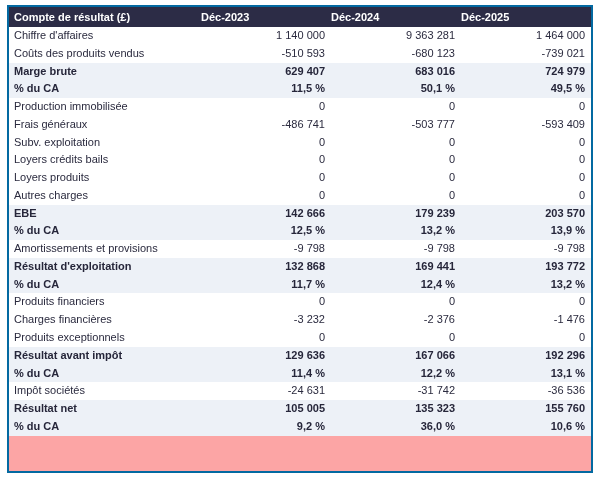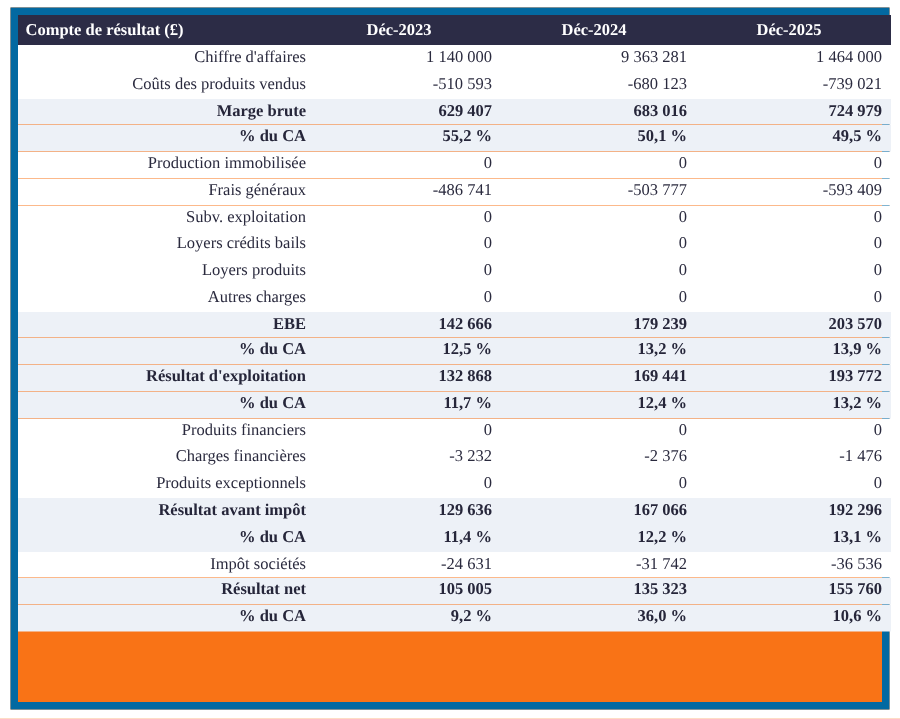--- a/index.html
+++ b/index.html
@@ -9,52 +9,51 @@
     background: #ffffff;
     font-family: "Liberation Sans", "DejaVu Sans", sans-serif;
     overflow: hidden;
   }
   .table-frame {
     position: absolute;
     left: 7px;
     top: 5px;
     width: 586px;
     height: 468px;
-    border: 5px solid #0369a1;
-    background: #f97316;
-    font-family: Liberation Serif, serif;
+    border: 2px solid #0369a1;
+    background: #fca5a5;
   }
   table {
     width: 100%;
     border-collapse: collapse;
     table-layout: fixed;
     font-size: 11px;
     color: #2a2a3e;
   }
   col.label-col  { width: 192px; }
   col.value-col  { width: 130px; }
   thead th {
     background: #2c2c46;
     color: #ffffff;
     font-weight: 700;
     height: 20px;
     line-height: 20px;
     white-space: nowrap;
     overflow: hidden;
   }
   thead th.label-cell { text-align: left;  padding-left: 5px; }
-  thead th.value-cell { text-align: center; padding-right: 6px; }
+  thead th.value-cell { text-align: left; padding-right: 6px; }
   tbody td {
     height: 17.76px;
     line-height: 17.76px;
     white-space: nowrap;
     overflow: hidden;
     background: #ffffff;
   }
-  tbody td.label-cell { text-align: right;  padding-left: 5px; margin-top: 24px; }
+  tbody td.label-cell { text-align: left;  padding-left: 5px; margin-top: 24px; }
   tbody td.value-cell { text-align: right; padding-right: 6px; }
   tbody tr.emphasis td {
     background: #edf1f7;
     font-weight: 700;
     color: #26263a;
   }
 </style>
 </head>
 <body>
 
@@ -88,21 +87,21 @@
           <td class="value-cell">-739 021</td>
         </tr>
         <tr class="emphasis">
           <td class="label-cell">Marge brute</td>
           <td class="value-cell">629 407</td>
           <td class="value-cell">683 016</td>
           <td class="value-cell">724 979</td>
         </tr>
         <tr class="emphasis">
           <td class="label-cell">% du CA</td>
-          <td class="value-cell">55,2 %</td>
+          <td class="value-cell">11,5 %</td>
           <td class="value-cell">50,1 %</td>
           <td class="value-cell">49,5 %</td>
         </tr>
         <tr>
           <td class="label-cell">Production immobilisée</td>
           <td class="value-cell">0</td>
           <td class="value-cell">0</td>
           <td class="value-cell">0</td>
         </tr>
         <tr>
@@ -139,20 +138,26 @@
           <td class="label-cell">EBE</td>
           <td class="value-cell">142 666</td>
           <td class="value-cell">179 239</td>
           <td class="value-cell">203 570</td>
         </tr>
         <tr class="emphasis">
           <td class="label-cell">% du CA</td>
           <td class="value-cell">12,5 %</td>
           <td class="value-cell">13,2 %</td>
           <td class="value-cell">13,9 %</td>
+        </tr>
+        <tr>
+          <td class="label-cell">Amortissements et provisions</td>
+          <td class="value-cell">-9 798</td>
+          <td class="value-cell">-9 798</td>
+          <td class="value-cell">-9 798</td>
         </tr>
         <tr class="emphasis">
           <td class="label-cell">Résultat d'exploitation</td>
           <td class="value-cell">132 868</td>
           <td class="value-cell">169 441</td>
           <td class="value-cell">193 772</td>
         </tr>
         <tr class="emphasis">
           <td class="label-cell">% du CA</td>
           <td class="value-cell">11,7 %</td>

